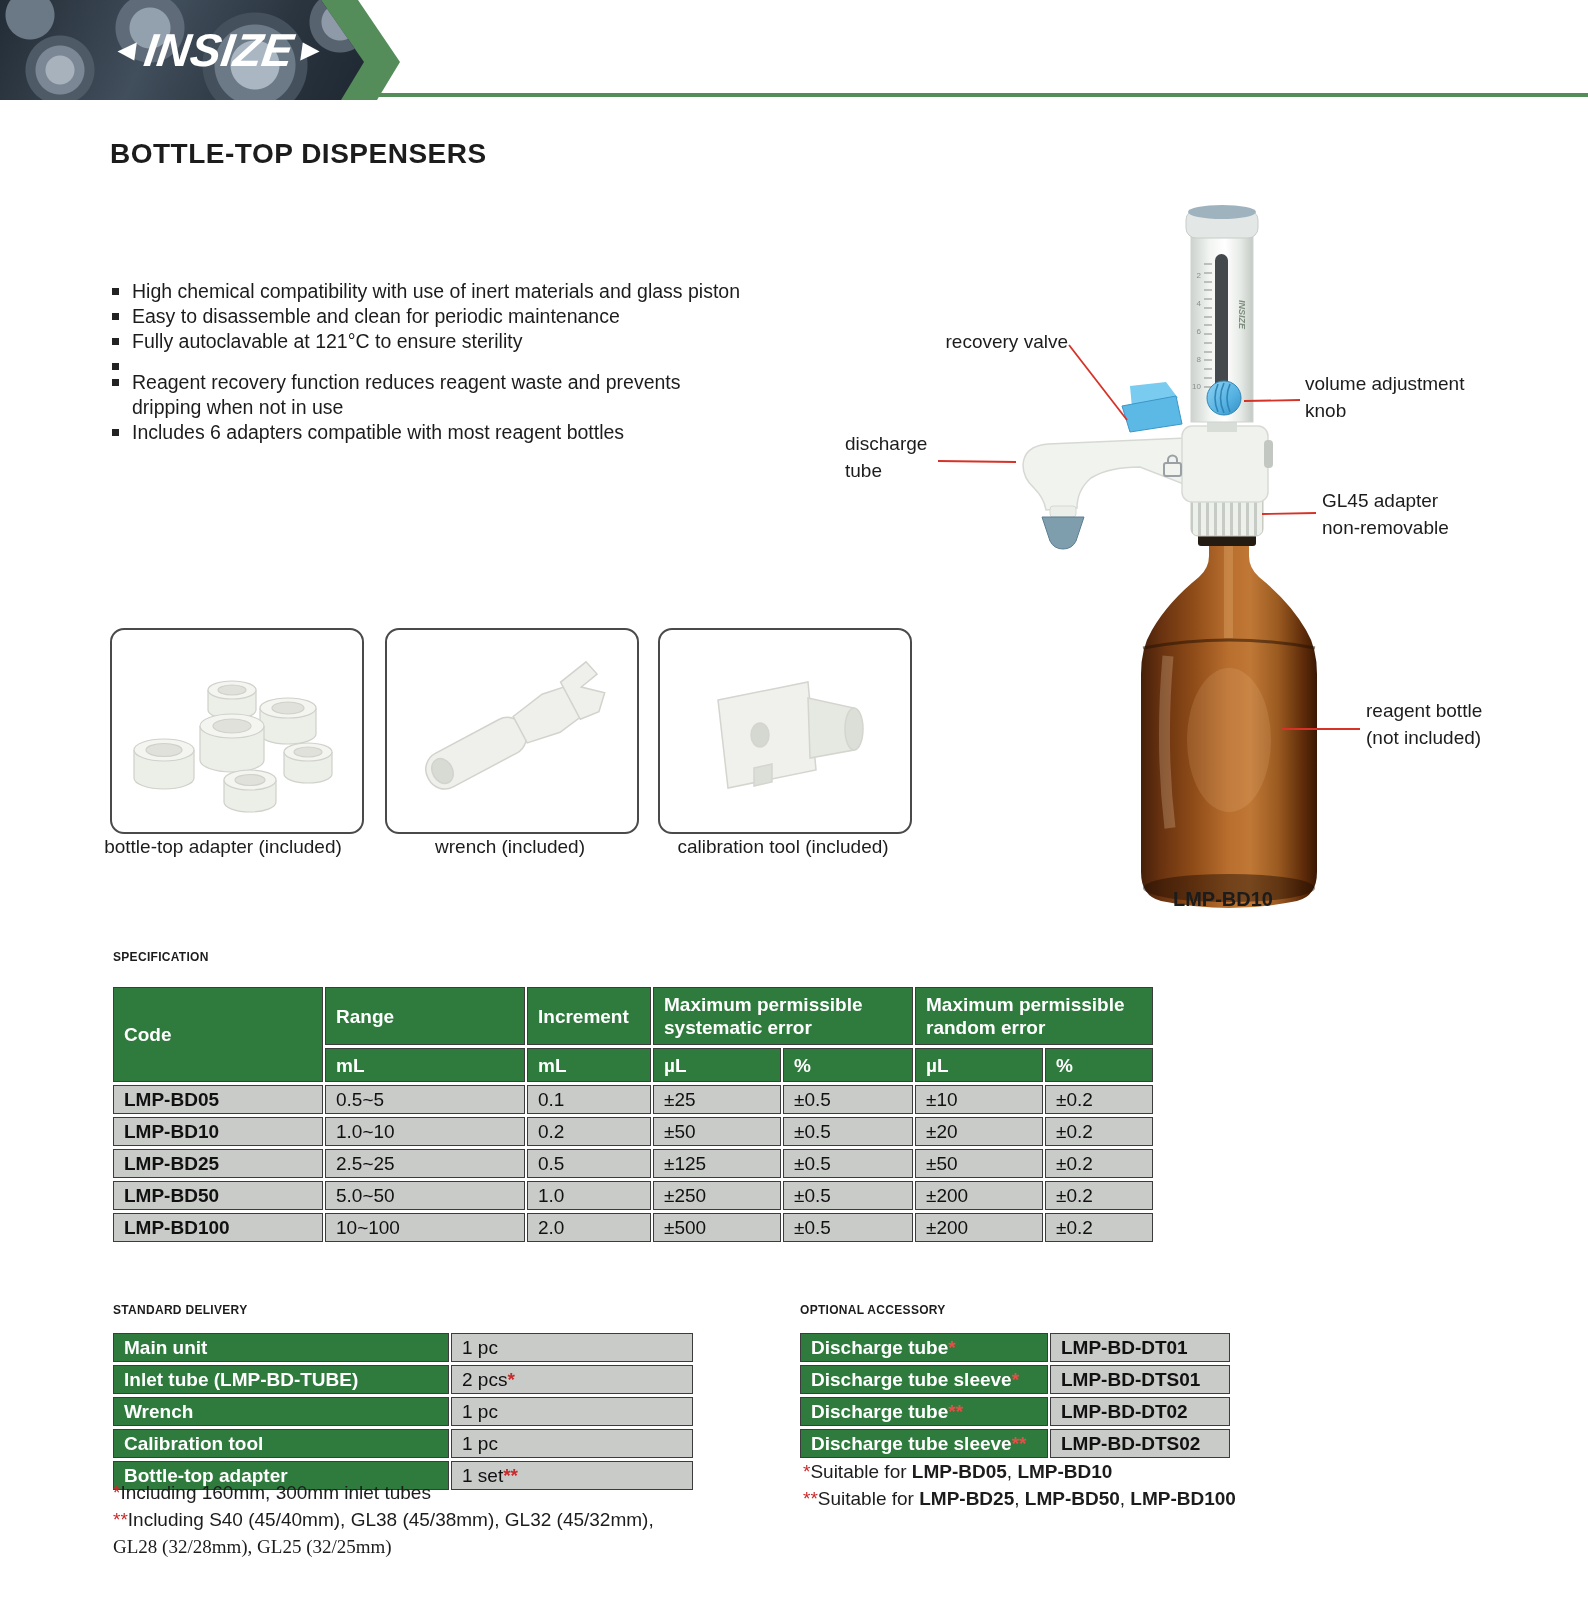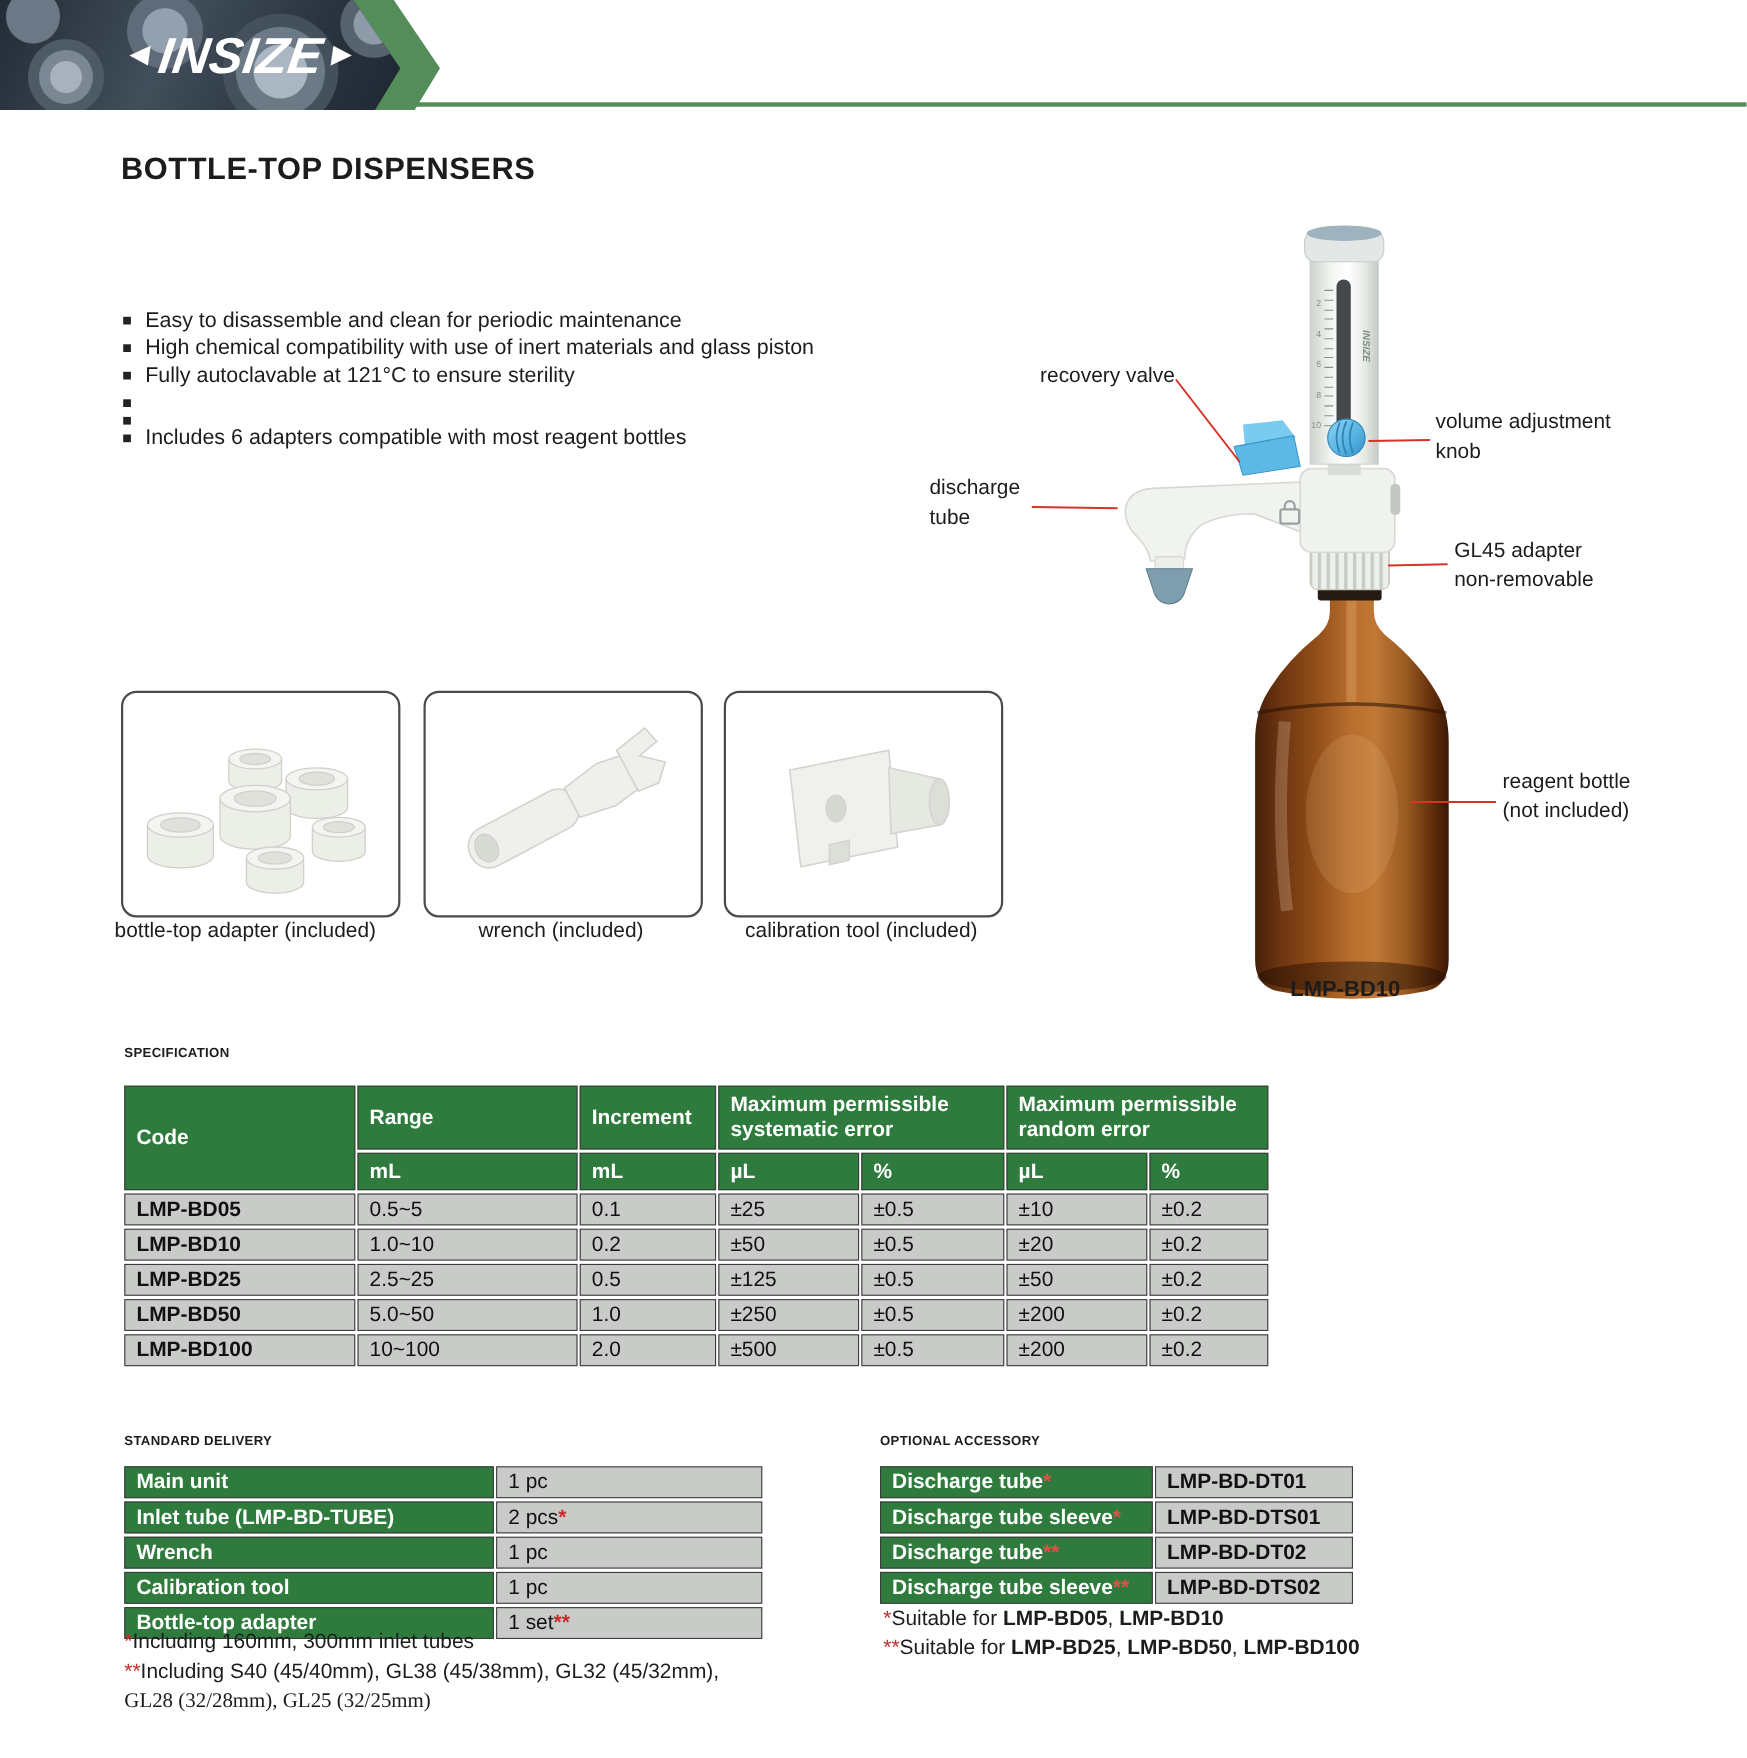--- a/index.html
+++ b/index.html
@@ -80,35 +80,37 @@
     <span class="arrow">◄</span>
     <span class="word">INSIZE</span>
     <span class="arrow">►</span>
   </div>
 
   <div class="abs page-title">BOTTLE-TOP DISPENSERS</div>
 
   <ul class="abs features">
     <li>
         <span class="sq"></span>
+        <span class="ft">High chemical compatibility with use of inert materials and glass piston</span>
+      </li>
+    <li>
+        <span class="sq"></span>
         <span class="ft">Easy to disassemble and clean for periodic maintenance</span>
       </li>
     <li>
         <span class="sq"></span>
-        <span class="ft">High chemical compatibility with use of inert materials and glass piston</span>
-      </li>
-    <li>
-        <span class="sq"></span>
         <span class="ft">Fully autoclavable at 121°C to ensure sterility</span>
       </li>
     <li>
         <span class="sq"></span>
       </li>
     <li>
         <span class="sq"></span>
+        <span class="ft">Reagent recovery function reduces reagent waste and prevents
+dripping when not in use</span>
       </li>
     <li>
         <span class="sq"></span>
         <span class="ft">Includes 6 adapters compatible with most reagent bottles</span>
       </li>
   </ul>
 
   <svg class="abs" style="left:830px;top:180px;" width="680" height="760" viewBox="0 0 680 760">
     <defs>
       <linearGradient id="cylGrad" x1="0" y1="0" x2="1" y2="0">

